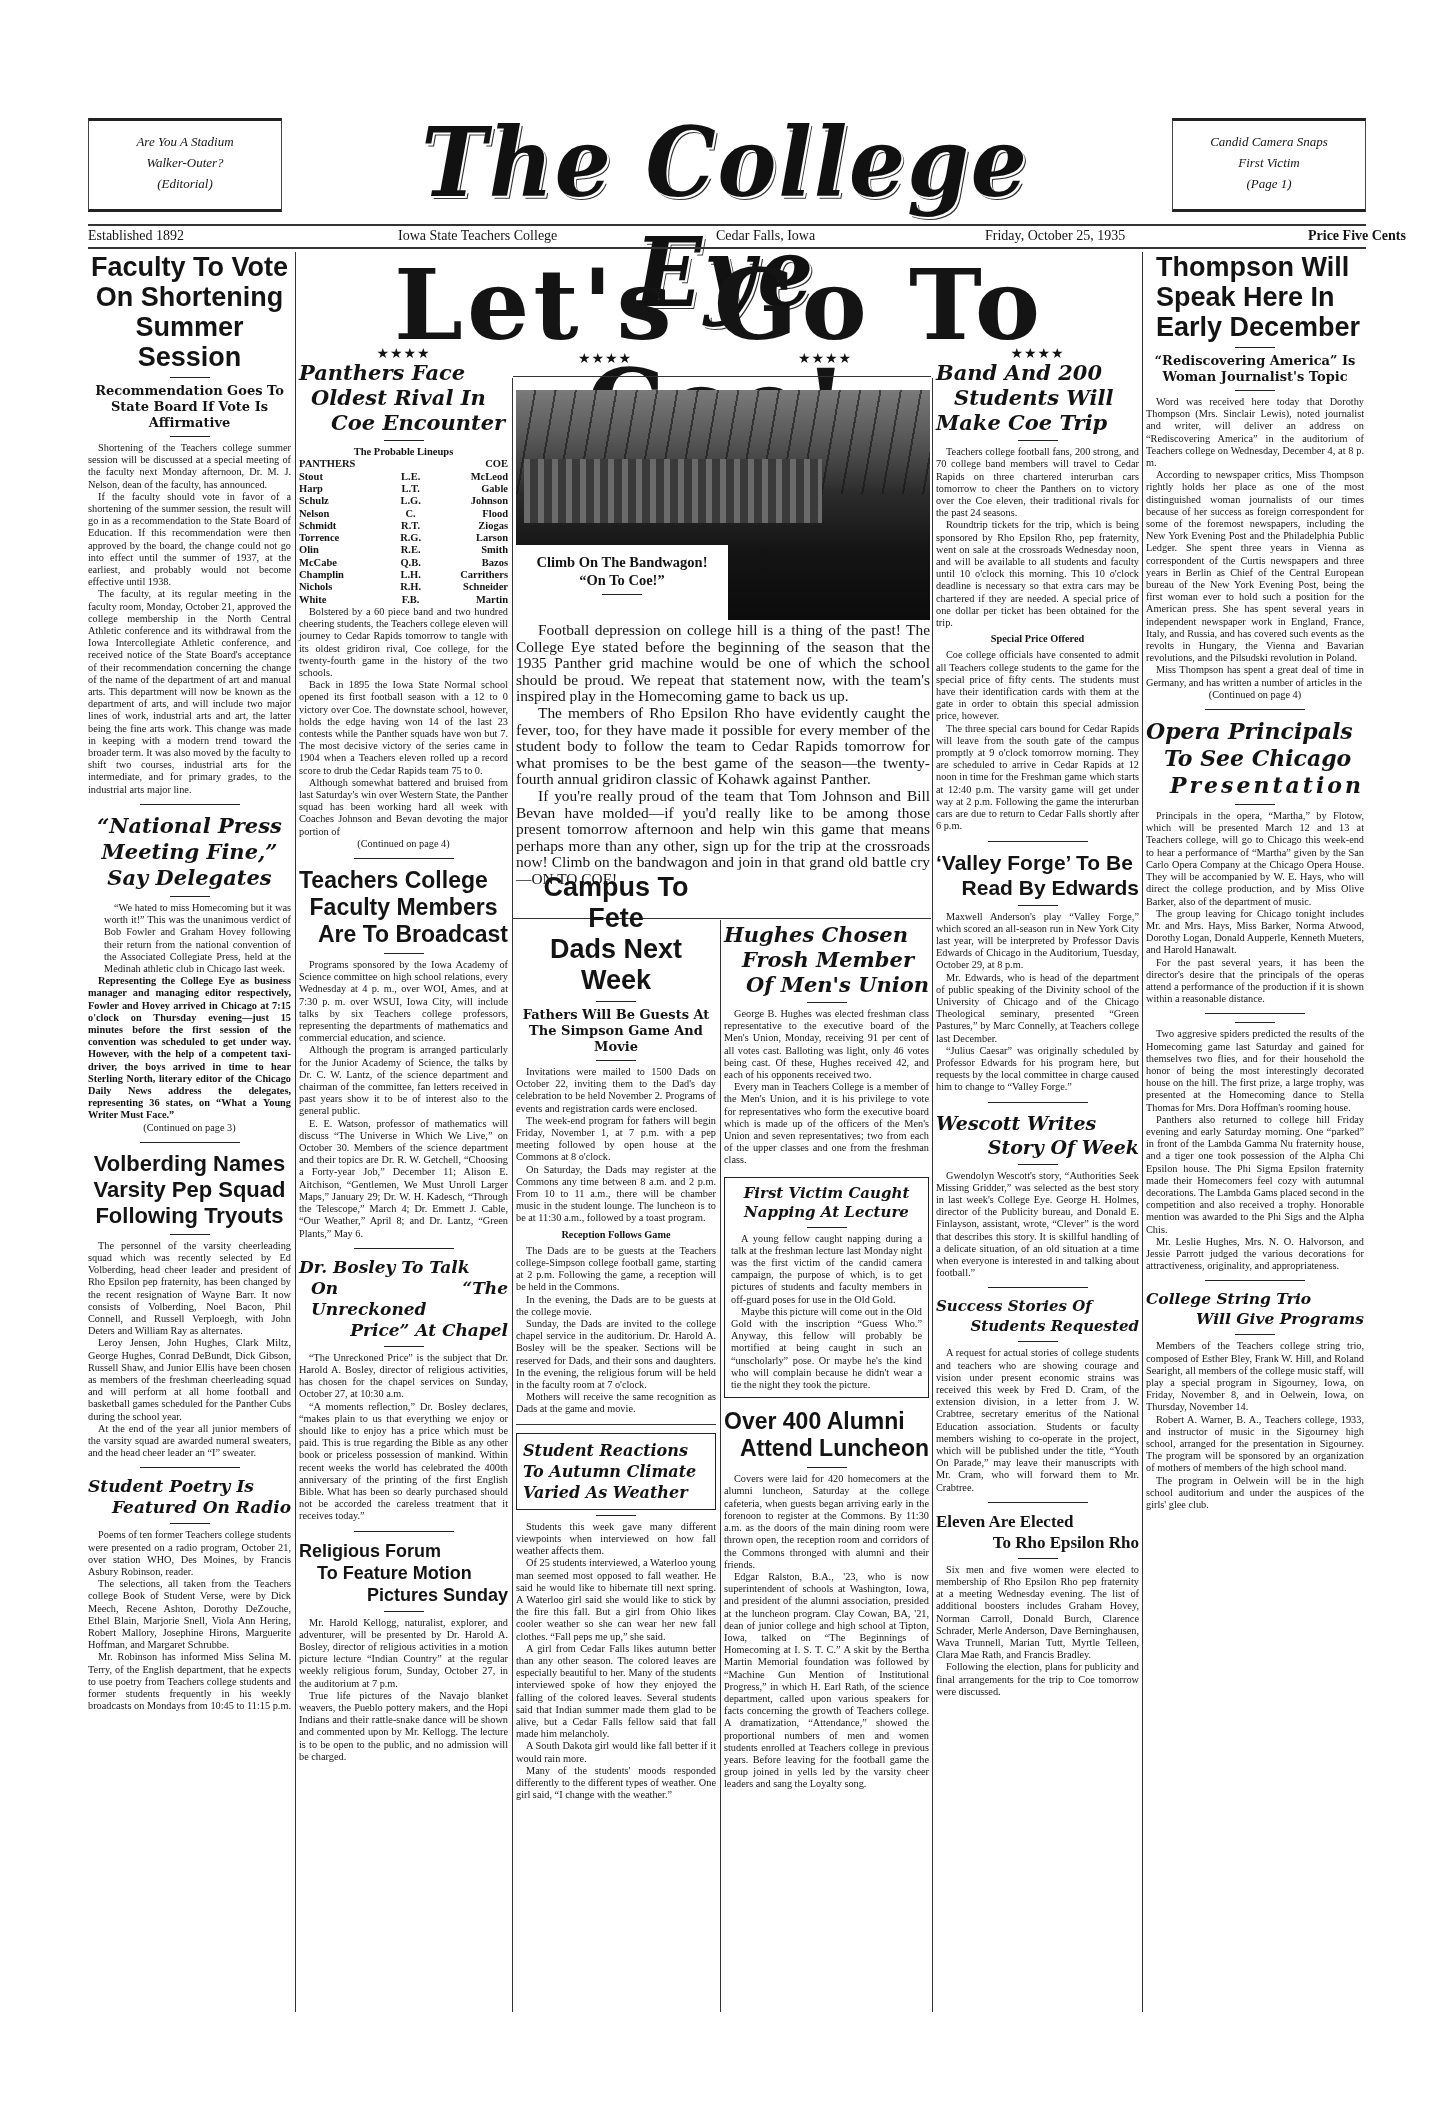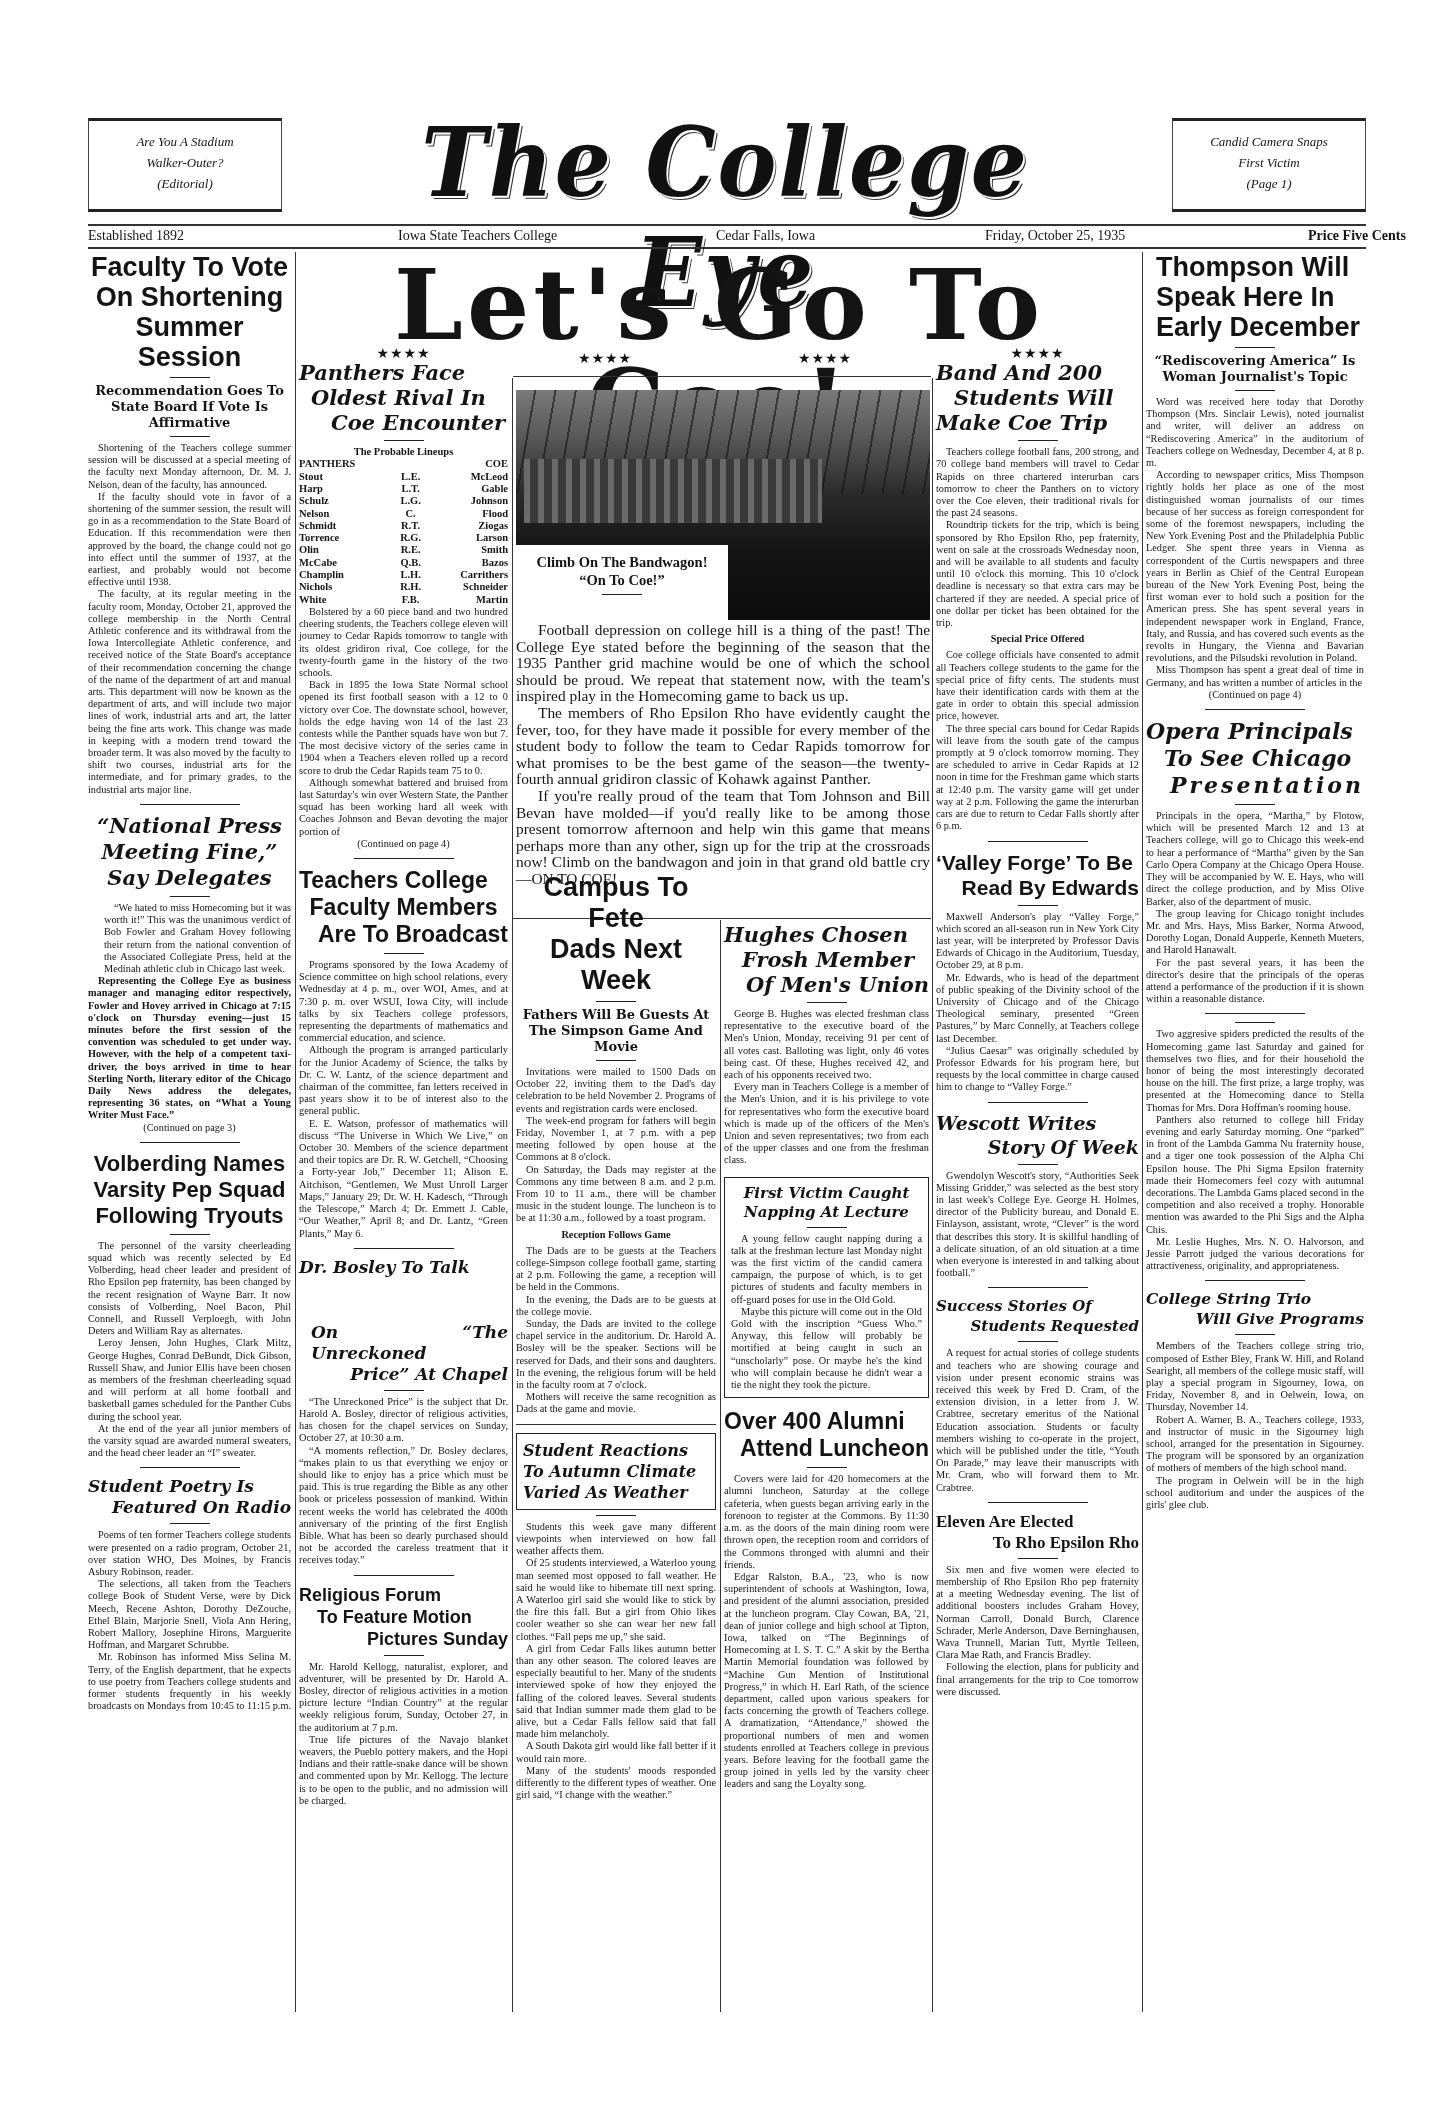--- a/index.html
+++ b/index.html
@@ -211,21 +211,21 @@
     </div>
     <div class="dash"></div>
     <p>Programs sponsored by the Iowa Academy of Science committee on high school relations, every Wednesday at 4 p. m., over WOI, Ames, and at 7:30 p. m. over WSUI, Iowa City, will include talks by six Teachers college professors, representing the departments of mathematics and commercial education, and science.</p>
     <p>Although the program is arranged particularly for the Junior Academy of Science, the talks by Dr. C. W. Lantz, of the science department and chairman of the committee, fan letters received in past years show it to be of interest also to the general public.</p>
     <p>E. E. Watson, professor of mathematics will discuss “The Universe in Which We Live,” on October 30. Members of the science department and their topics are Dr. R. W. Getchell, “Choosing a Forty-year Job,” December 11; Alison E. Aitchison, “Gentlemen, We Must Unroll Larger Maps,” January 29; Dr. W. H. Kadesch, “Through the Telescope,” March 4; Dr. Emmett J. Cable, “Our Weather,” April 8; and Dr. Lantz, “Green Plants,” May 6.</p>
   </div>
   <div class="sep"></div>
   <div>
     <div class="hd-ital" style="font-size:17px; line-height:21px;">
       <div>Dr. Bosley To Talk</div>
-      <div style="padding-left:12px;margin-top:44px;">On “The Unreckoned</div>
+      <div style="padding-left:12px;">On “The Unreckoned</div>
       <div style="text-align:right;">Price” At Chapel</div>
     </div>
     <div class="dash"></div>
     <p>“The Unreckoned Price” is the subject that Dr. Harold A. Bosley, director of religious activities, has chosen for the chapel services on Sunday, October 27, at 10:30 a.m.</p>
     <p>“A moments reflection,” Dr. Bosley declares, “makes plain to us that everything we enjoy or should like to enjoy has a price which must be paid. This is true regarding the Bible as any other book or priceless possession of mankind. Within recent weeks the world has celebrated the 400th anniversary of the printing of the first English Bible. What has been so dearly purchased should not be accorded the careless treatment that it receives today.”</p>
   </div>
   <div class="sep"></div>
   <div>
     <div class="hd-cond" style="font-size:18px; line-height:22px;">
       <div>Religious Forum</div>

